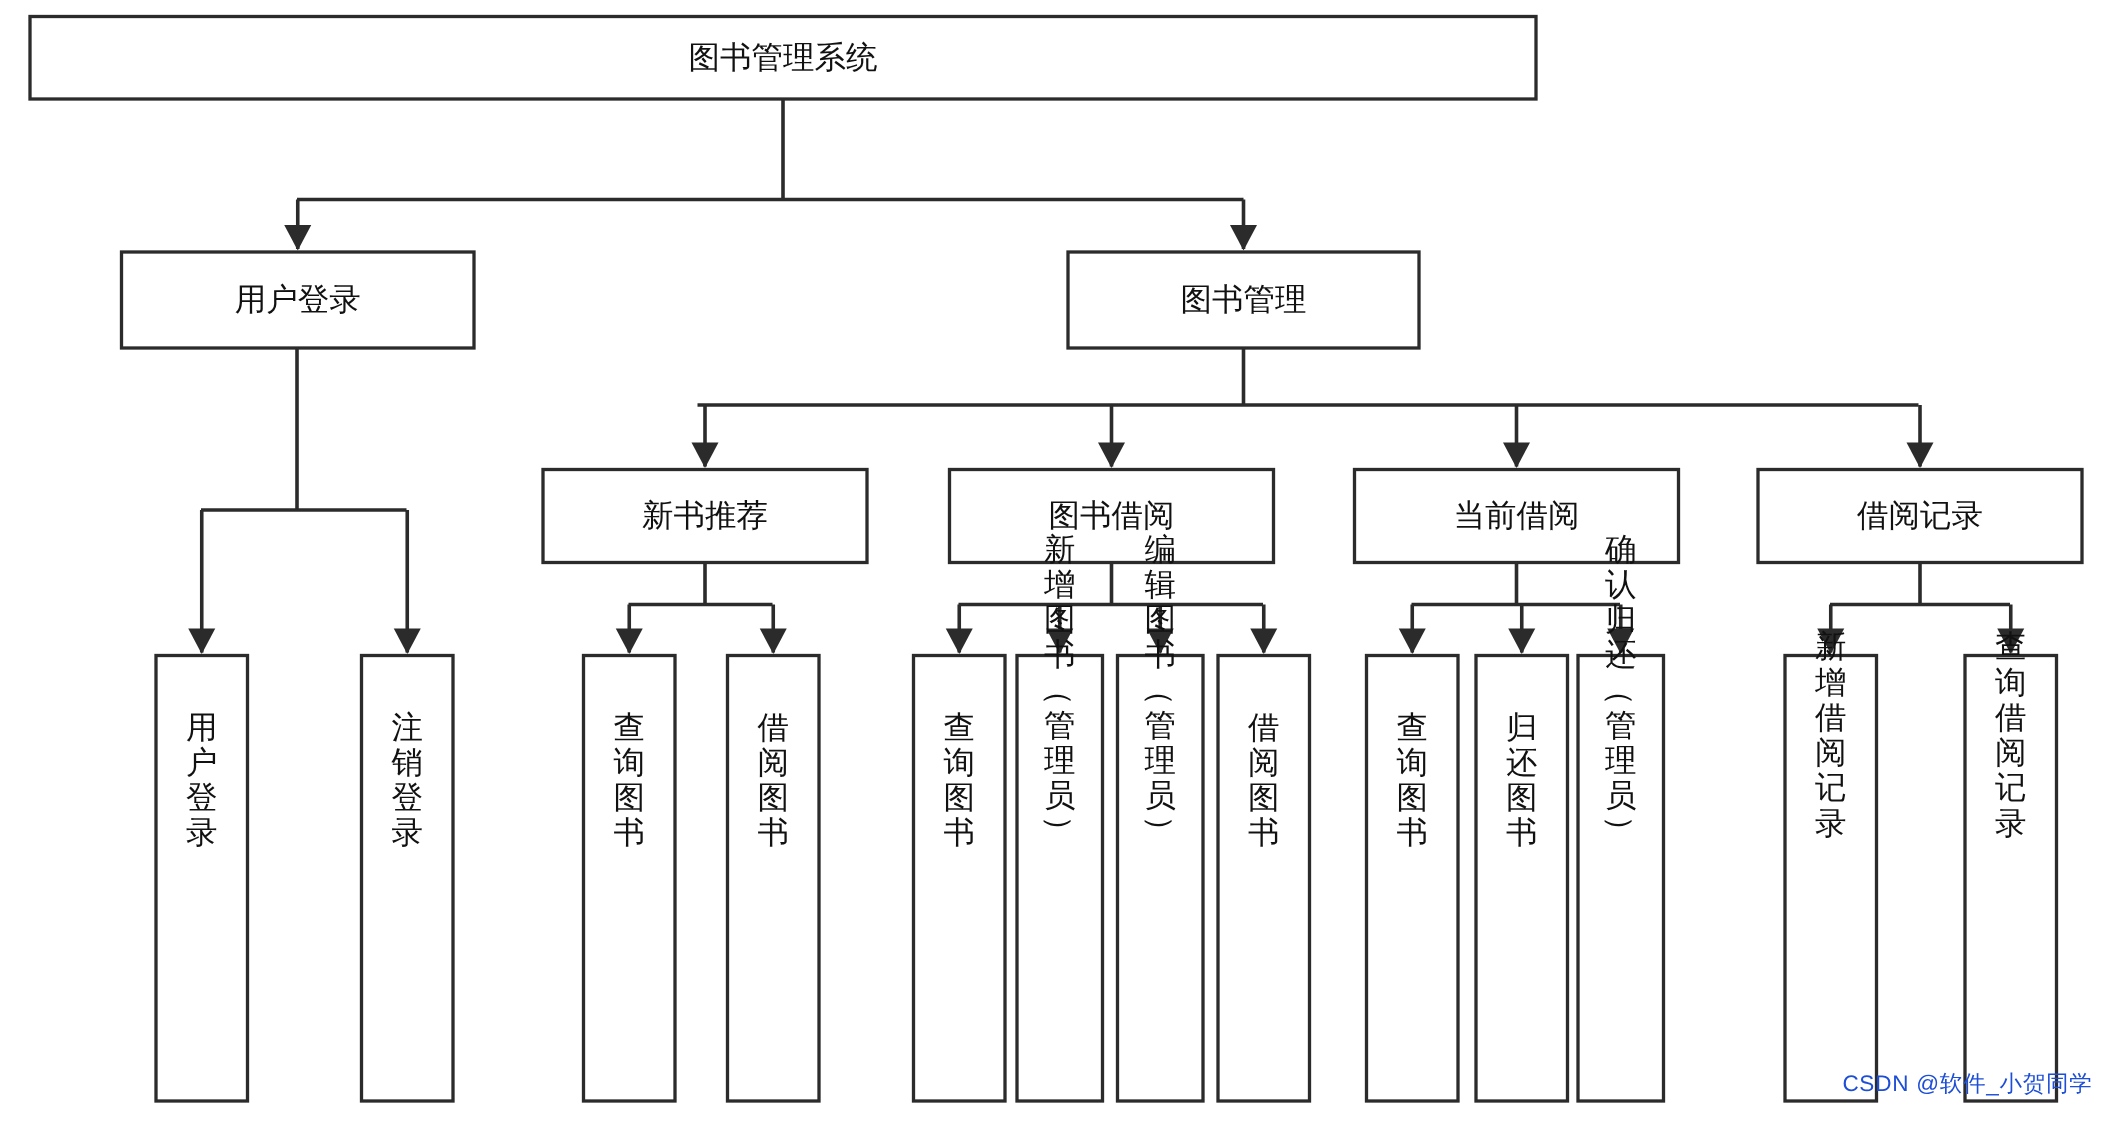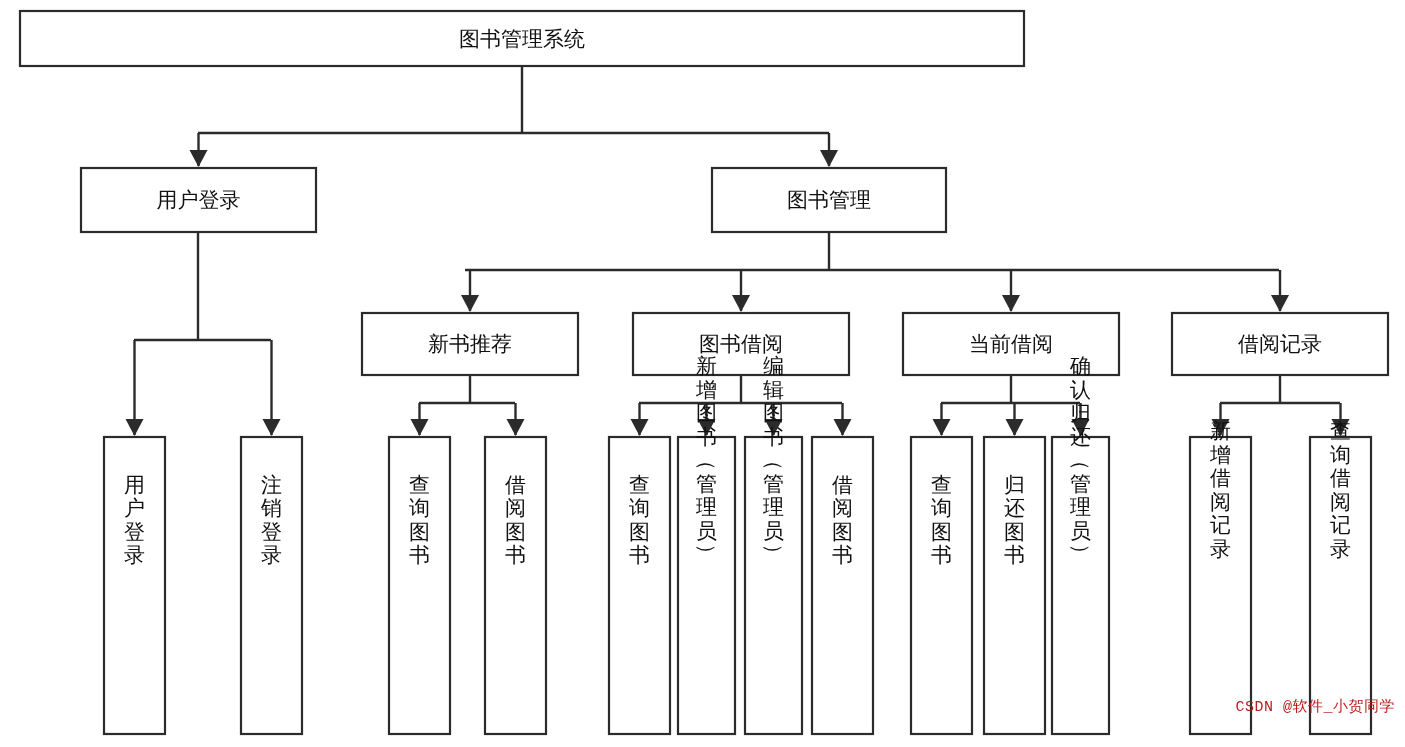--- a/index.html
+++ b/index.html
@@ -50,24 +50,24 @@
   }
   .node-label-v {
     font-family: "DejaVu Sans", "Liberation Sans", sans-serif;
     font-size: 21px;
     fill: #111111;
     text-anchor: middle;
   }
   .watermark {
     position: absolute;
     right: 10px;
-    bottom: 22px;
-    font-family: Liberation Mono, monospace;
+    bottom: 6px;
+    font-family: Liberation Sans, sans-serif;
     font-size: 15px;
-    color: #b91c1c;
+    color: #1d4ed8;
     white-space: nowrap;
     letter-spacing: 0.5px;
   }
 </style>
 </head>
 <body>
 
 <div id="chart-root">
   <svg id="flow" viewBox="0 0 1405 747">
     <g id="connector-layer">

